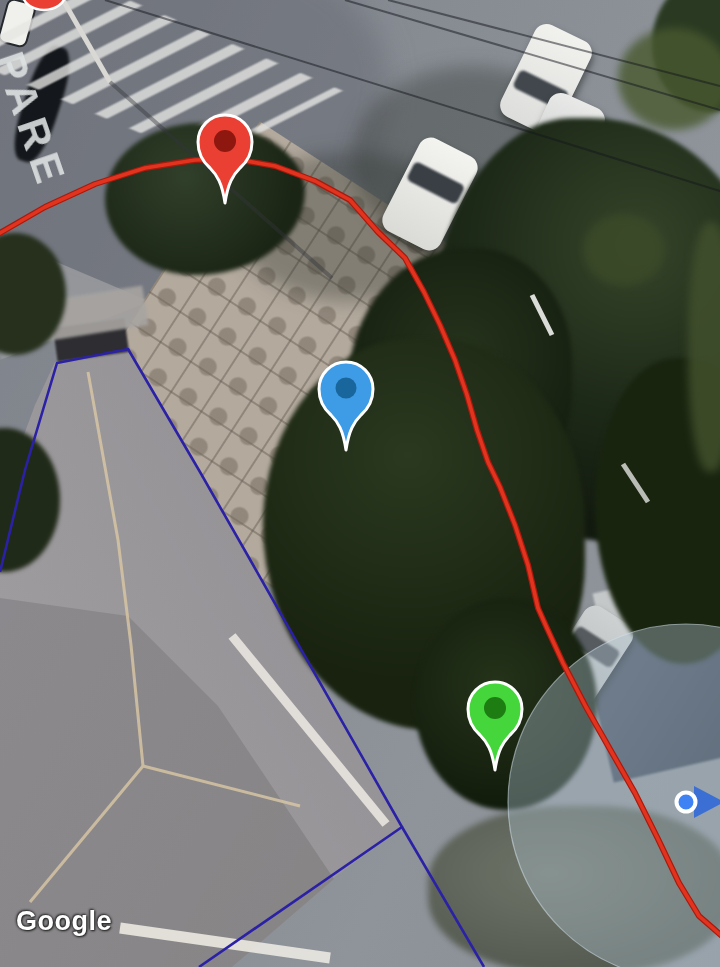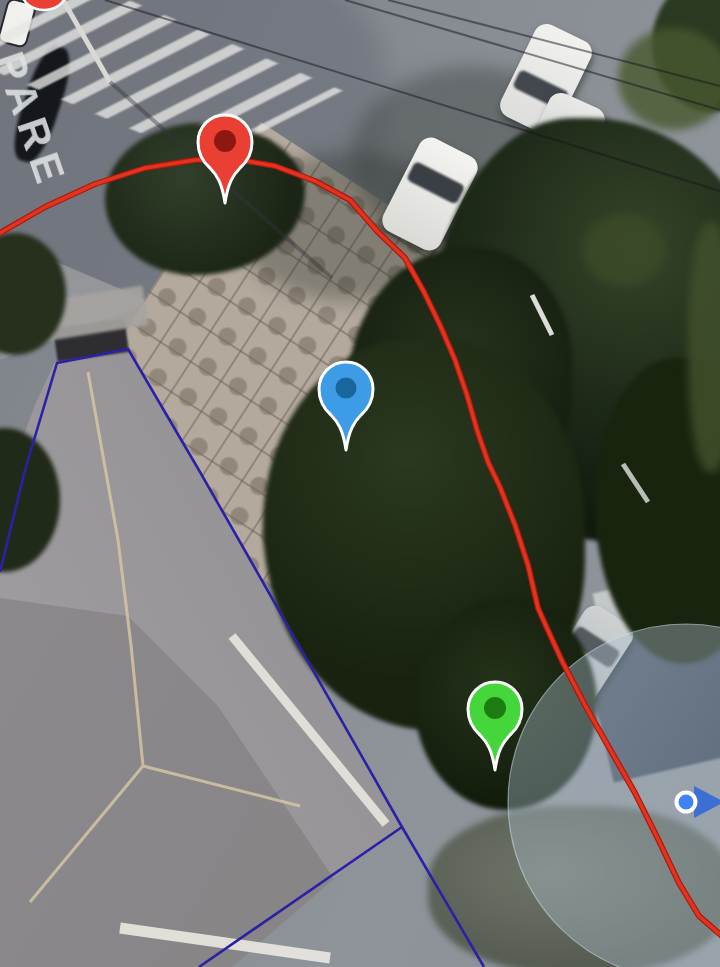--- a/index.html
+++ b/index.html
@@ -173,13 +173,14 @@
       <path transform="translate(495,708)" stroke-width="3" stroke-linejoin="round" d="M0,62 C-3,42 -8,34 -15,27 C-23,20 -27,12 -27,1 A27,27 0 1,1 27,1 C27,12 23,20 15,27 C8,34 3,42 0,62 Z" fill="#45D63B" stroke="#FFFFFF"></path>
       <circle cx="495" cy="708" r="11" fill="#1E7D12"></circle>
     </g>
 
     <g>
       <polygon points="694,786 724,802 694,818" fill="#3B6FD4"></polygon>
       <circle r="9.5" stroke-width="4" cx="686" cy="802" fill="#3E82F4" stroke="#FFFFFF"></circle>
     </g>
   </svg>
 
+  <div class="abs watermark">Google</div>
 </div>
 
 </body></html>

